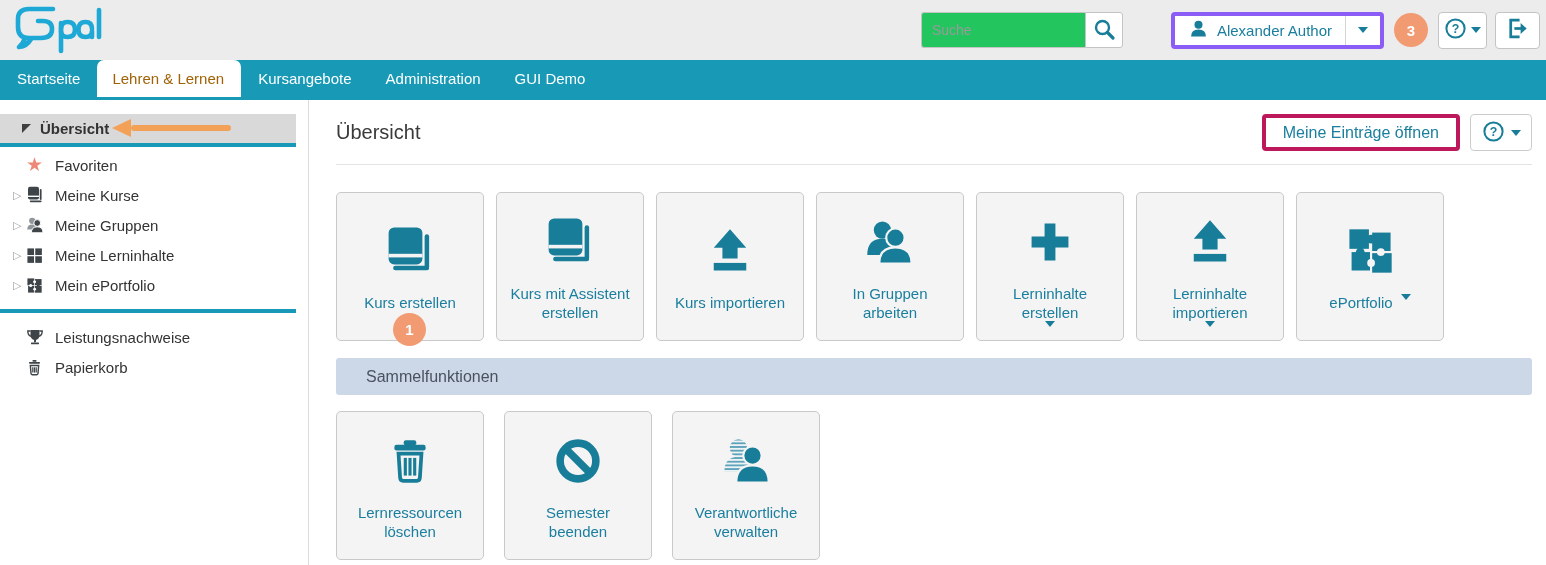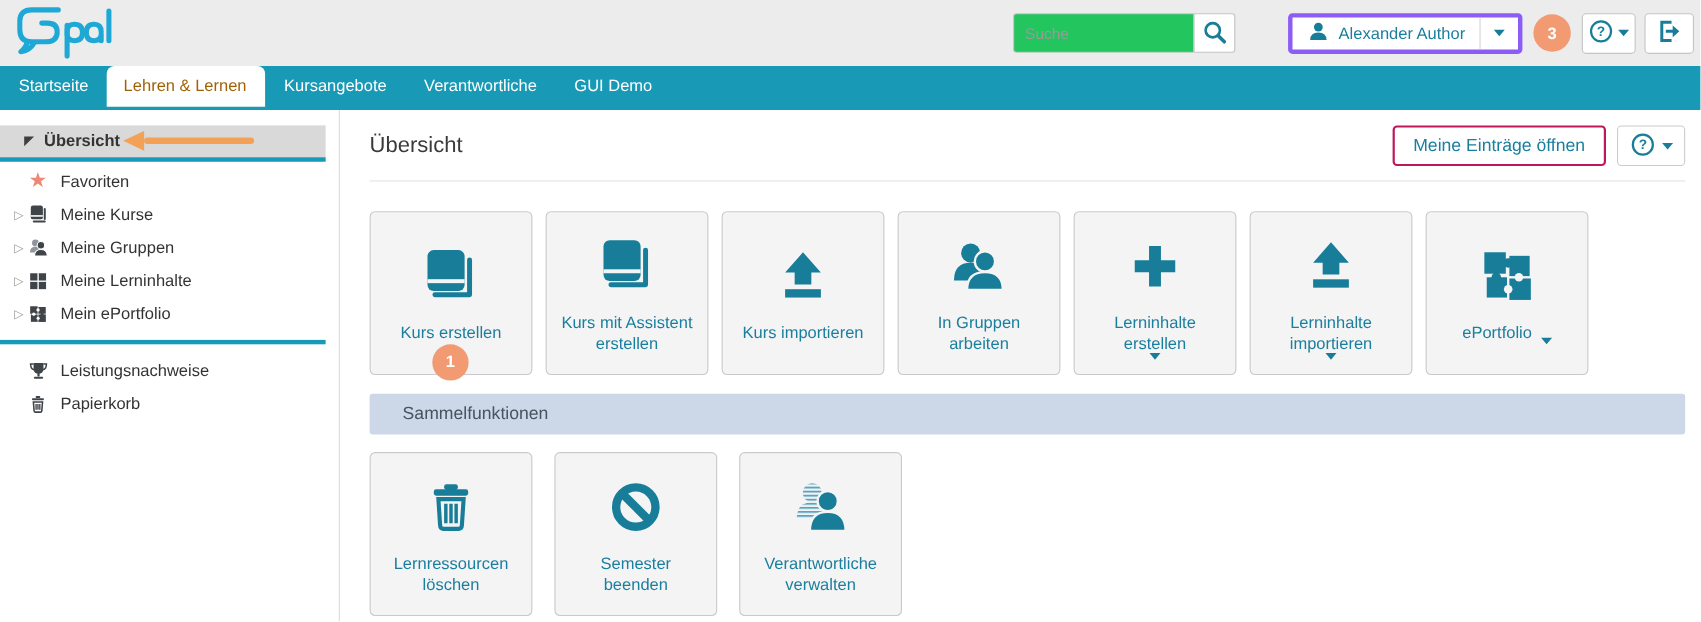--- a/index.html
+++ b/index.html
@@ -56,33 +56,33 @@
   .tree-icon { width:29px; display:flex; align-items:center; flex:none; }
   .star-glyph::before { content:"★"; color:#ee8876; font-size:19px; line-height:18px; }
   .tree-label { font-size:15px; color:#333; }
   .side-divider { width:296px; height:4px; background:#1999b8; margin:9px 0; }
 
   
   .main { flex:1; padding:14px 14px 0 27px; }
   .main-header { display:flex; justify-content:space-between; align-items:center; }
   .page-title { font-size:20px; font-weight:normal; color:#3a3a3a; }
   .header-actions { display:flex; gap:10px; }
-  .open-entries-btn { height:37px; padding:0 17px; background:#fff; border:2px solid #be185d; border-radius:4px;
+  .open-entries-btn { height:37px; padding:0 17px; background:#fff; border:4px solid #be185d; border-radius:4px;
                       color:#1a7e9e; font-size:16px; cursor:pointer; font-family:inherit; }
   .help-dd-btn { height:37px; width:62px; background:#fff; border:1px solid #ccc; border-radius:4px;
                  display:flex; align-items:center; justify-content:center; gap:6px; cursor:pointer; }
   .header-rule { border:none; border-top:1px solid #e3e3e3; margin-top:13px; }
 
   .tiles-row { display:flex; gap:12px; margin-top:27px; }
   .tile { position:relative; width:148px; height:149px; background:#f4f4f4; border:1px solid #c9c9c9;
           border-radius:5px; display:flex; flex-direction:column; align-items:center; justify-content:center;
           cursor:pointer; }
   .tile-icon { height:62px; display:flex; align-items:center; justify-content:center; margin-bottom:12px; }
   .tile-label { width:120px; text-align:center; color:#1a7e9e; font-size:15px; line-height:1.25; }
-  .tile-label-row { display:flex; align-items:flex-end; gap:8px; }
+  .tile-label-row { display:flex; align-items:flex-start; gap:8px; }
   .tile-dd-caret { position:absolute; bottom:13px; left:50%; transform:translateX(-50%); }
   .tile-badge { position:absolute; left:56px; bottom:-6px; width:33px; height:33px; border-radius:50%;
                 background:#f29b73; color:#fff; font-size:15px; font-weight:bold;
                 display:flex; align-items:center; justify-content:center; }
 
   .section-band { margin-top:17px; height:37px; line-height:37px; background:#ccd8e8; border-radius:3px;
                   padding-left:30px; font-size:16px; color:#49525e; }
   .tiles-row.second { margin-top:16px;gap:20px; }
 </style>
 </head>
@@ -150,21 +150,21 @@
         <path d="M15 6.8 L20.8 12 L15 17.2 Z" fill="#177d99"></path>
       </svg>
     </span>
   </button>
 </div>
 
 <div class="navbar">
   <div class="nav-tab">Startseite</div>
   <div class="nav-tab active">Lehren &amp; Lernen</div>
   <div class="nav-tab">Kursangebote</div>
-  <div class="nav-tab">Verantwortliche</div>
+  <div class="nav-tab">Administration</div>
   <div class="nav-tab">GUI Demo</div>
 </div>
 
 <div class="layout">
 
   <div class="sidebar">
     <div class="root-row">
       <span class="root-caret"></span>
       <span class="root-label">Übersicht</span>
     </div>

